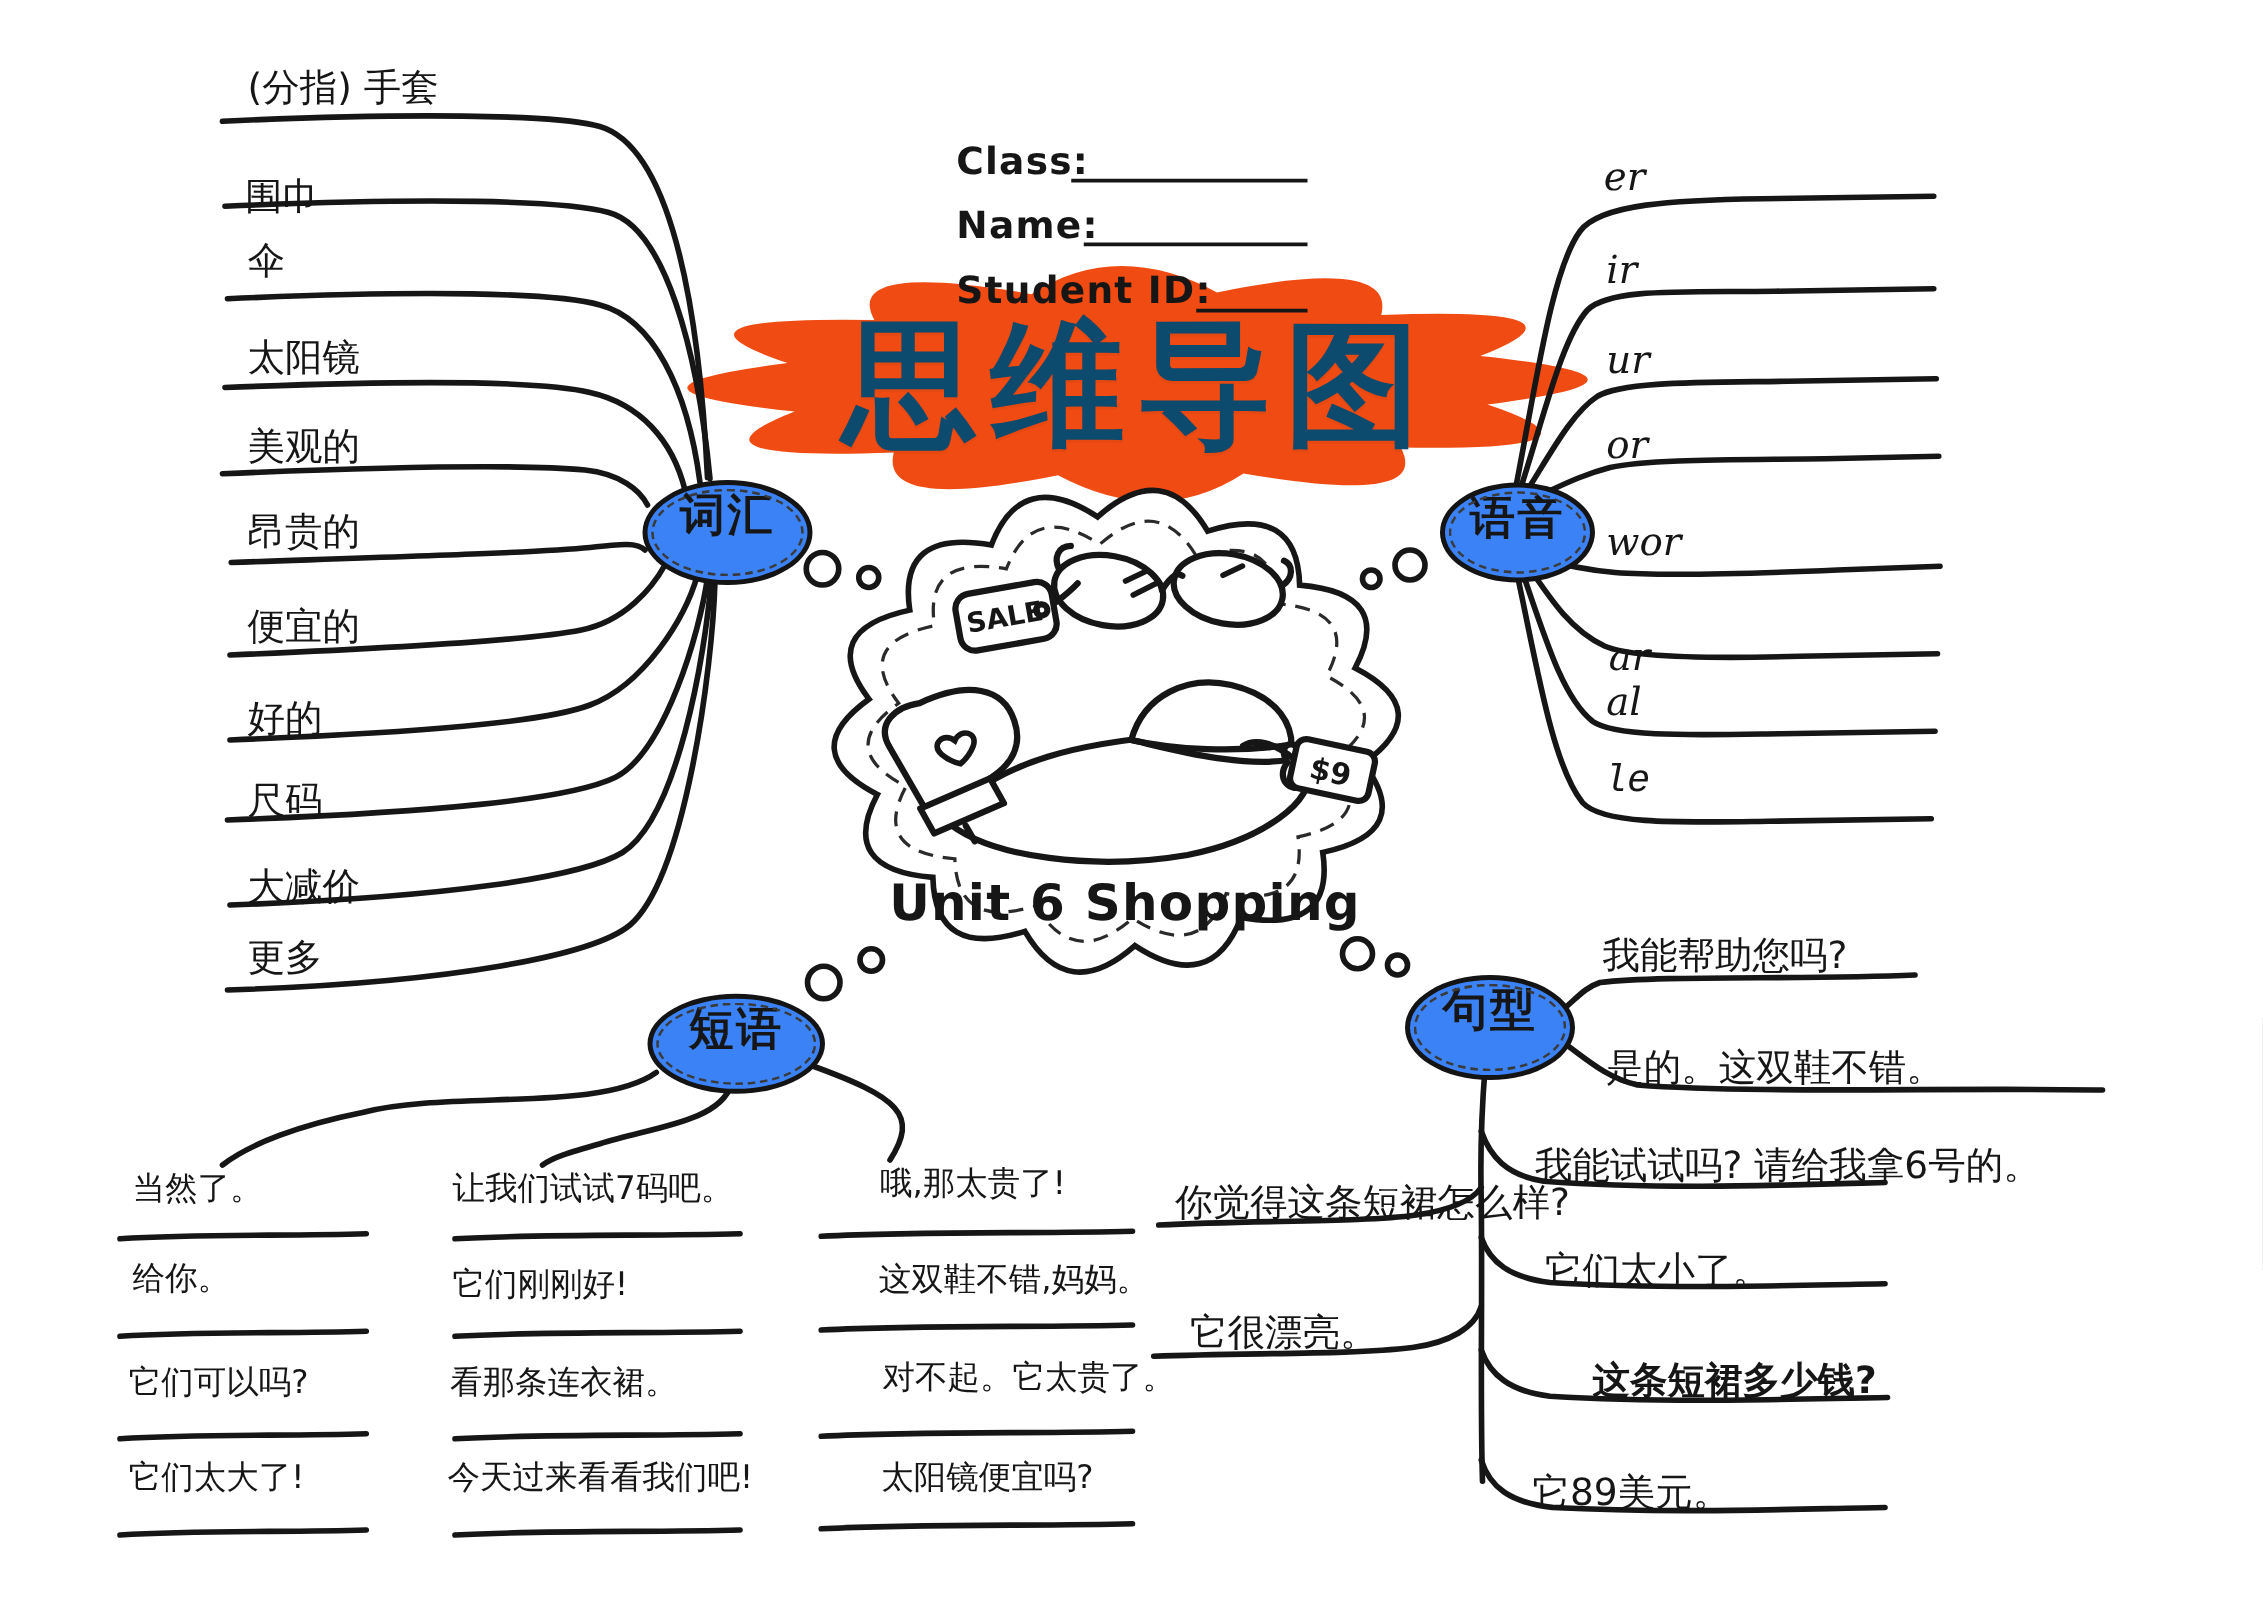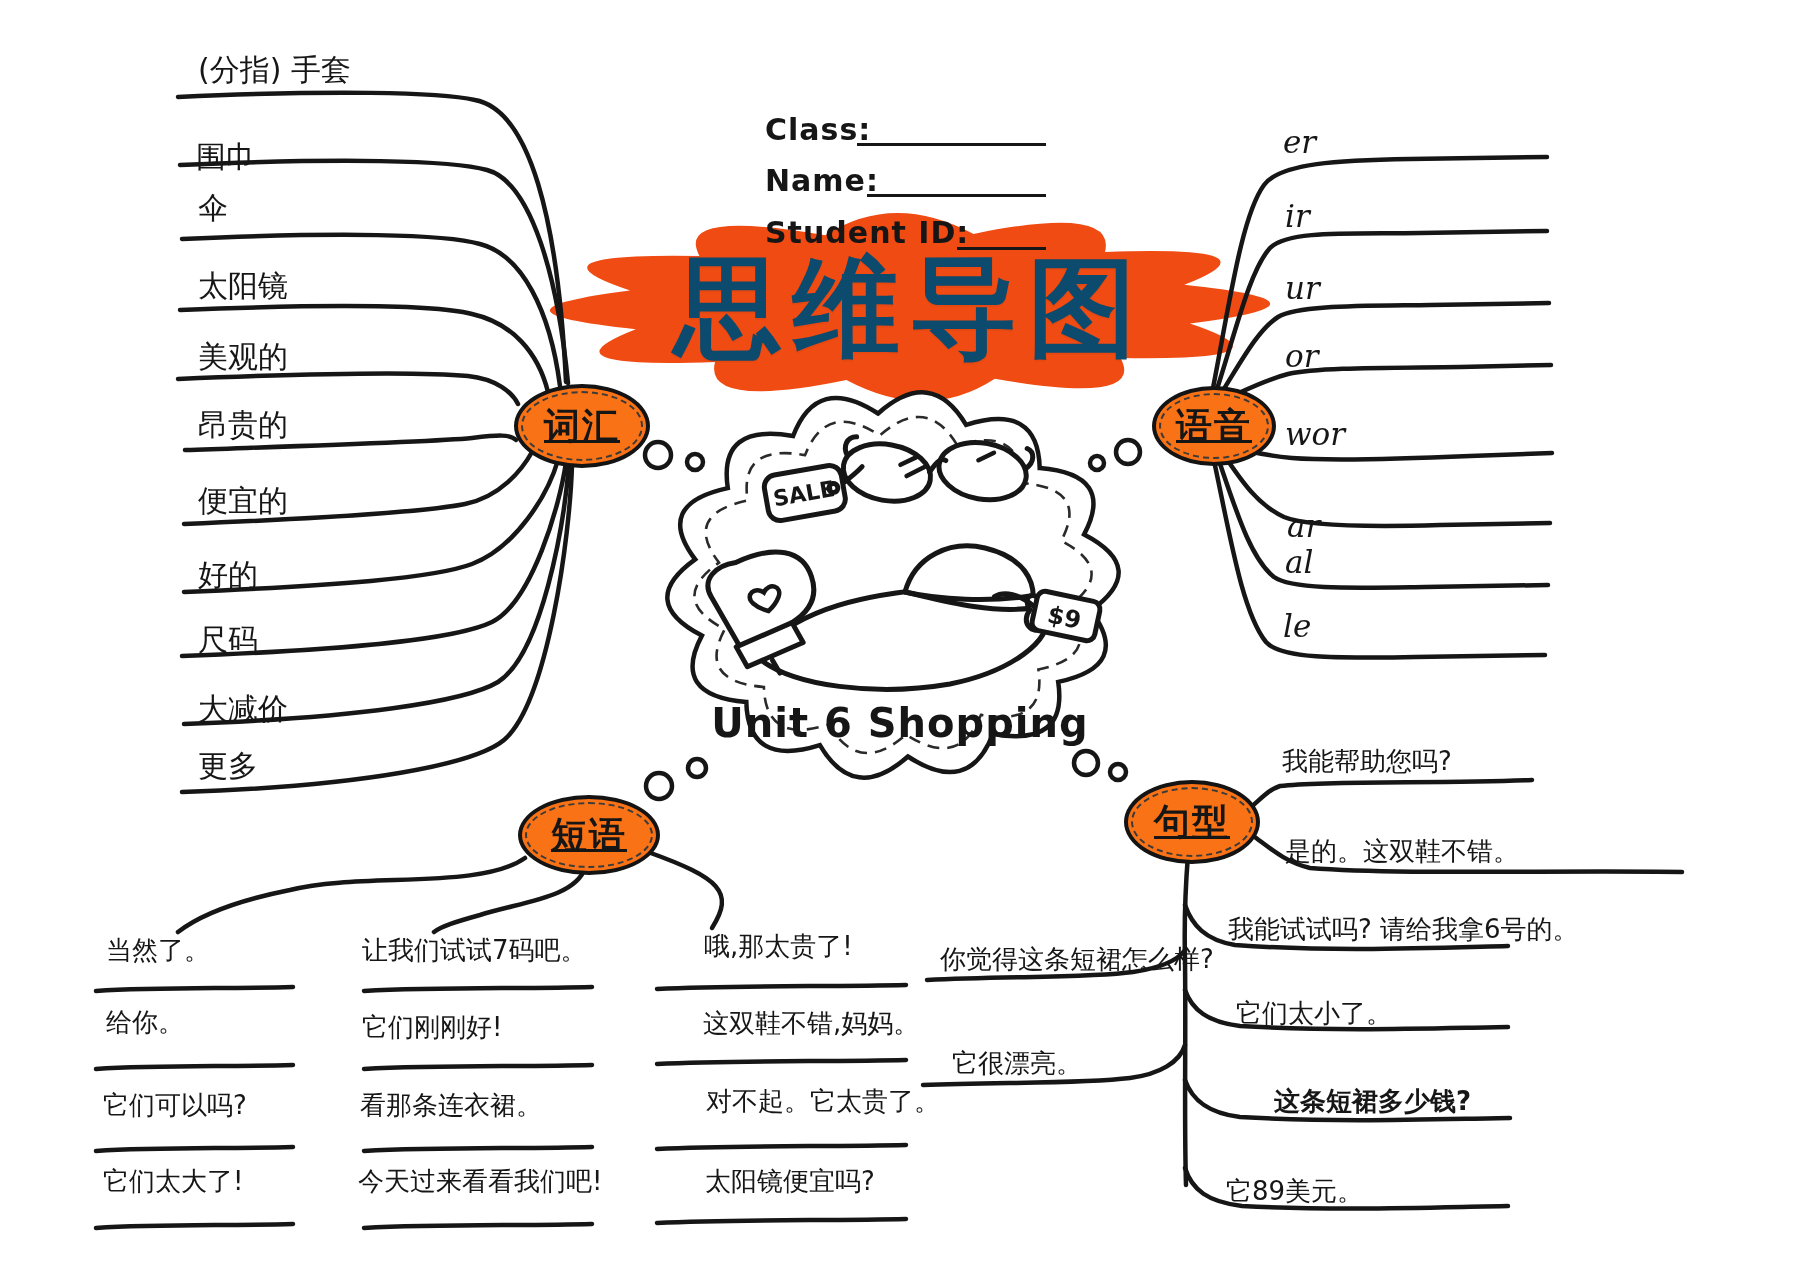--- a/index.html
+++ b/index.html
@@ -3,25 +3,25 @@
 <meta charset="utf-8">
 <style>
   html,body{margin:0;padding:0;background:#e8e8e8;}
   .canvas{position:relative;width:1810px;height:1280px;background:#ffffff;overflow:hidden;
           font-family:"DejaVu Sans",sans-serif;color:#161616;}
   svg.lines{position:absolute;left:0;top:0;z-index:1;}
   .txt{position:absolute;z-index:2;white-space:nowrap;}
   .vocab-item{font-size:30px;font-weight:500;}
   .phon-item{font-family:"DejaVu Serif",serif;font-style:italic;font-size:31px;font-weight:500;}
   .phrase-item{font-size:26px;font-weight:500;}
-  .sent-item{font-size:26px;font-weight:500;}
+  .sent-item{font-size:30px;font-weight:500;}
   .hdr-label{font-size:30px;font-weight:600;letter-spacing:1px;}
   .uline{position:absolute;border-bottom:3px solid #161616;z-index:2;}
-  .node{position:absolute;z-index:3;background:#f97316;border:4px solid #141414;border-radius:50%;
-        display:flex;align-items:center;justify-content:center;text-decoration:underline;}
+  .node{position:absolute;z-index:3;background:#3b82f6;border:4px solid #141414;border-radius:50%;
+        display:flex;align-items:flex-start;justify-content:center;}
   .node::before{content:"";position:absolute;inset:3px;border:2px dashed #3a3a3a;border-radius:50%;}
   .node span{font-size:36px;font-weight:700;letter-spacing:2px;}
   .big-title{position:absolute;left:620px;top:244px;width:580px;height:130px;z-index:2;
              display:flex;align-items:center;justify-content:center;
              font-size:108px;font-weight:800;letter-spacing:10px;color:#0c4a6e;
              text-shadow:0 2px 0 rgba(0,0,0,0.04);}
   .unit-title{position:absolute;left:700px;top:700px;width:400px;text-align:center;z-index:2;
               font-size:40px;font-weight:700;letter-spacing:1px;}
   path,ellipse,circle,rect{vector-effect:none;}
   .ink{stroke:#161616;fill:none;stroke-width:4.5;stroke-linecap:round;}
@@ -183,21 +183,21 @@
   <div class="txt vocab-item" style="left:198px;top:689px;">大减价</div>
   <div class="txt vocab-item" style="left:198px;top:746px;">更多</div>
 
   <div class="txt phon-item" style="left:1283px;top:124px;">er</div>
   <div class="txt phon-item" style="left:1285px;top:198px;">ir</div>
   <div class="txt phon-item" style="left:1285px;top:270px;">ur</div>
   <div class="txt phon-item" style="left:1285px;top:338px;">or</div>
   <div class="txt phon-item" style="left:1285px;top:416px;">wor</div>
   <div class="txt phon-item" style="left:1287px;top:508px;">ar</div>
   <div class="txt phon-item" style="left:1285px;top:544px;">al</div>
-  <div class="txt phon-item" style="left:1283px;top:608px;">le</div>
+  <div class="txt phon-item" style="left:1283px;top:608px;font-family:Liberation Mono, monospace;">le</div>
 
   <div class="txt phrase-item" style="left:106px;top:933px;">当然了。</div>
   <div class="txt phrase-item" style="left:106px;top:1005px;">给你。</div>
   <div class="txt phrase-item" style="left:103px;top:1088px;">它们可以吗?</div>
   <div class="txt phrase-item" style="left:103px;top:1164px;">它们太大了!</div>
 
   <div class="txt phrase-item" style="left:362px;top:933px;">让我们试试7码吧。</div>
   <div class="txt phrase-item" style="left:362px;top:1010px;">它们刚刚好!</div>
   <div class="txt phrase-item" style="left:360px;top:1088px;">看那条连衣裙。</div>
   <div class="txt phrase-item" style="left:358px;top:1164px;">今天过来看看我们吧!</div>

